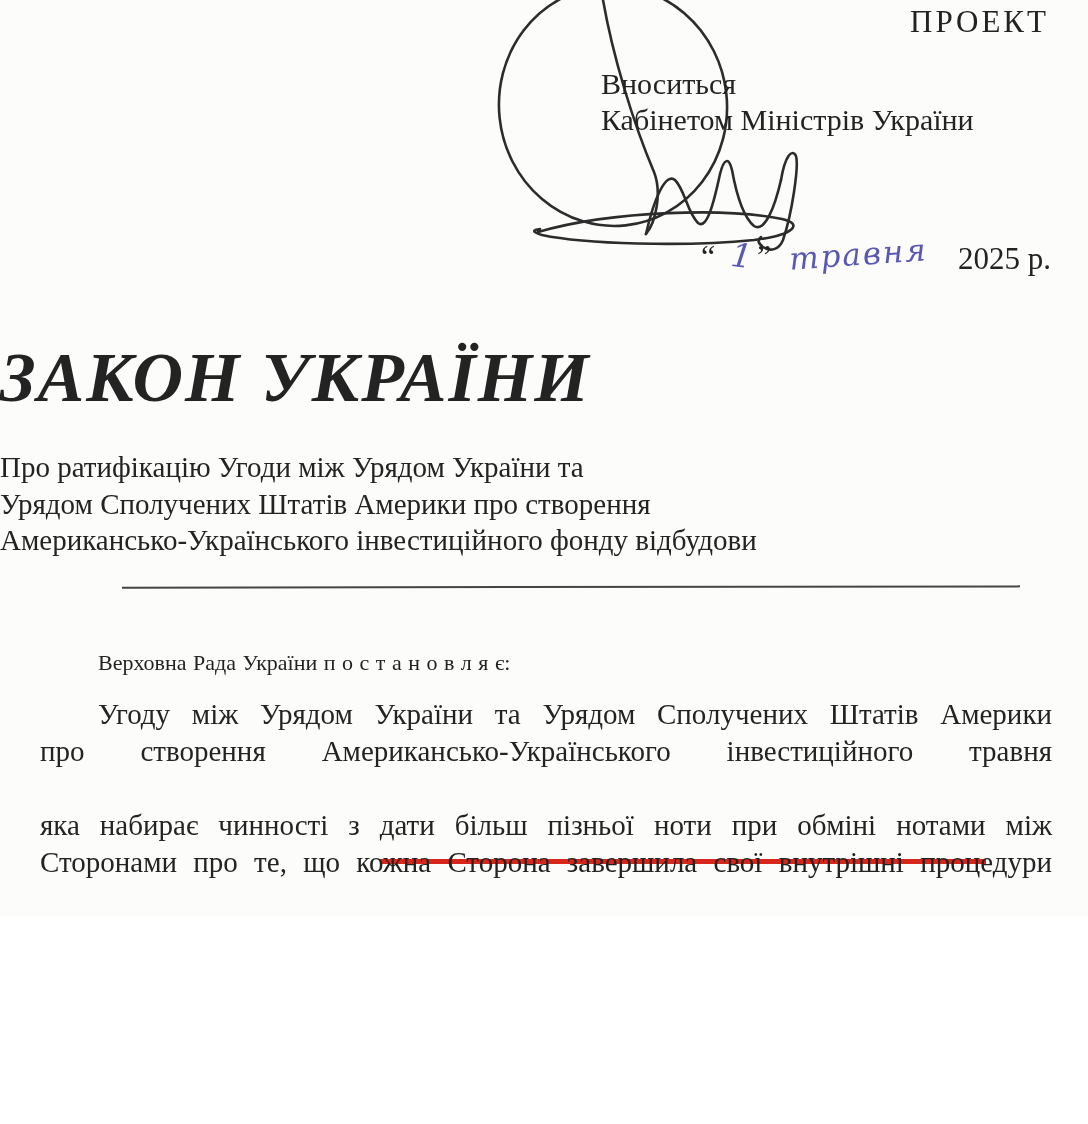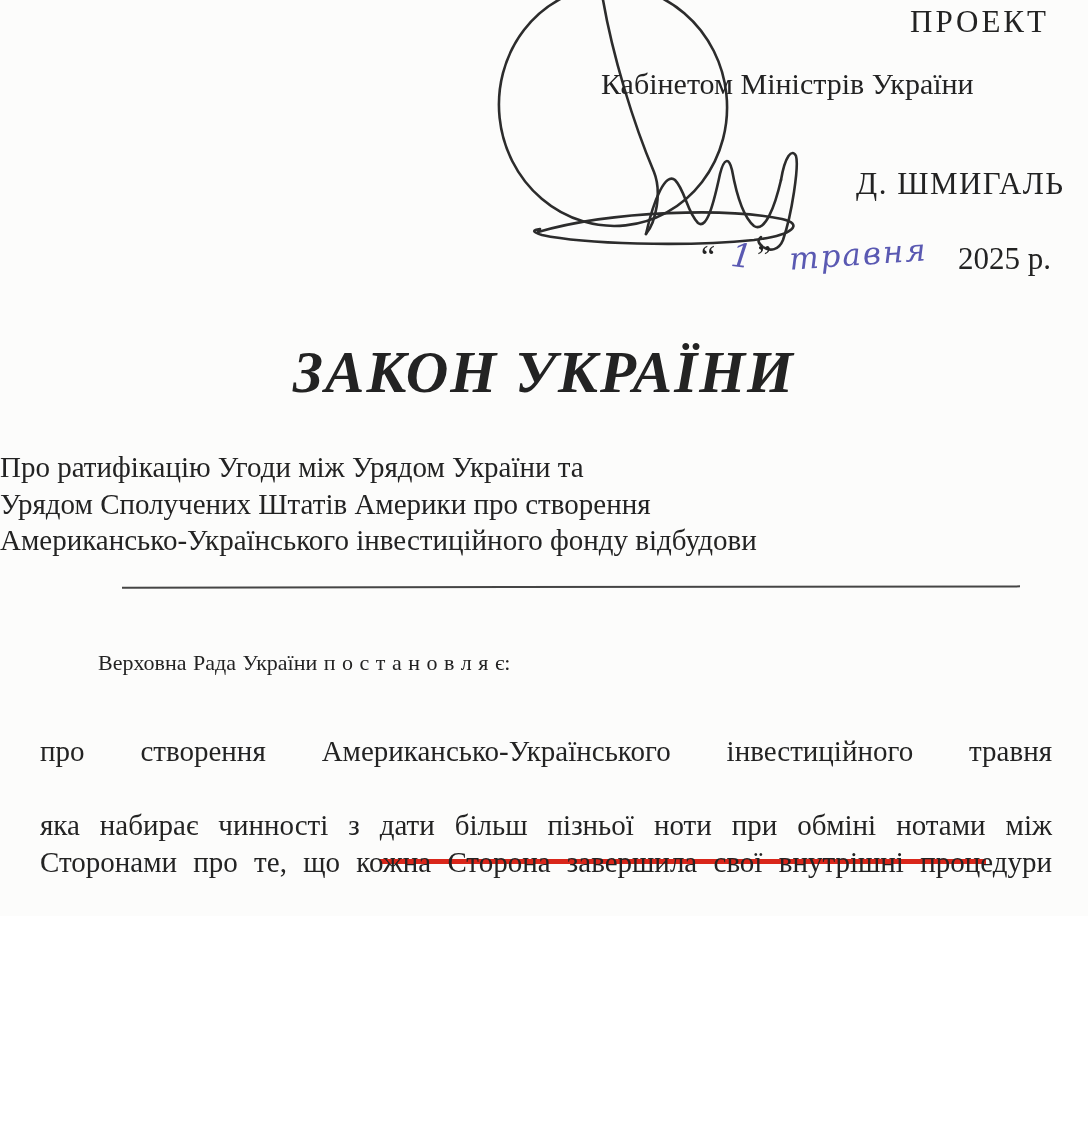--- a/index.html
+++ b/index.html
@@ -62,22 +62,21 @@
     transform: rotate(-4deg);
   }
   .year {
     left: 958px; top: 241px;
     font-size: 31px;
   }
 
   .law-title {
     left: 0; top: 338px; width: 1088px;
     margin: 0;
-    text-align: center;
-    font-size: 59px;
+    font-size: 70px;
     font-weight: bold;
     font-style: italic;
     letter-spacing: 2px;
   }
   .law-subtitle {
     left: 0; top: 449px; width: 1088px;
     text-align: left;
     font-size: 29px;
     line-height: 36.5px;
   }
@@ -133,43 +132,44 @@
 
   <svg class="abs sig-svg" width="324" height="258" viewBox="0 0 324 258" aria-hidden="true">
     <ellipse cx="127" cy="106" rx="114" ry="120" transform="rotate(-6 127 106)"></ellipse>
     <path d="M 116,-6 C 126,55 148,125 168,172 C 176,192 170,222 160,234"></path>
     <path d="M 160,234 C 168,198 180,172 189,180 C 199,190 201,212 212,223 C 221,230 228,202 234,174 C 238,158 243,157 246,170 C 250,192 256,216 268,226 C 279,233 289,206 295,180"></path>
     <path d="M 295,180 C 299,156 306,148 310,156 C 313,166 306,214 297,240 C 293,250 284,252 277,247 C 272,243 271,240 275,237"></path>
     <path d="M 52,232 C 128,210 242,208 296,219 C 318,224 308,235 268,240 C 198,247 98,244 56,235 C 46,232 46,230 54,229"></path>
   </svg>
 
   <div class="abs submitted">
+    <div>Вноситься</div>
     <div>Кабінетом Міністрів України</div>
   </div>
 
-  <div class="abs signatory">Д. ШМИГАЛЬ</div>
 
   <span class="abs q q-open">“</span>
   <span class="abs hand hand-day">1</span>
   <span class="abs q q-close">”</span>
   <span class="abs hand hand-month">травня</span>
   <span class="abs year">2025 р.</span>
 
   <h1 class="abs law-title">ЗАКОН УКРАЇНИ</h1>
 
   <div class="abs law-subtitle">
     <div>Про ратифікацію Угоди між Урядом України та</div>
     <div>Урядом Сполучених Штатів Америки про створення</div>
     <div>Американсько-Українського інвестиційного фонду відбудови</div>
   </div>
 
   <div class="abs rule"></div>
 
   <div class="abs resolution">Верховна Рада України п о с т а н о в л я є:</div>
 
+  <div class="abs bl bl-1 just">Угоду між Урядом України та Урядом Сполучених Штатів Америки</div>
   <div class="abs bl bl-2 just">про створення Американсько-Українського інвестиційного травня</div>
   <div class="abs bl bl-4 just"><span>яка набирає чинності з </span><span class="red-underline">дати більш пізньої ноти при обміні нотами</span><span> між</span></div>
   <div class="abs bl bl-5 just">Сторонами про те, що кожна Сторона завершила свої внутрішні процедури</div>
 
   <div class="abs footer-block">
     <div>Голова</div>
     <div>Верховної Ради України</div>
   </div>
 
 </div>

